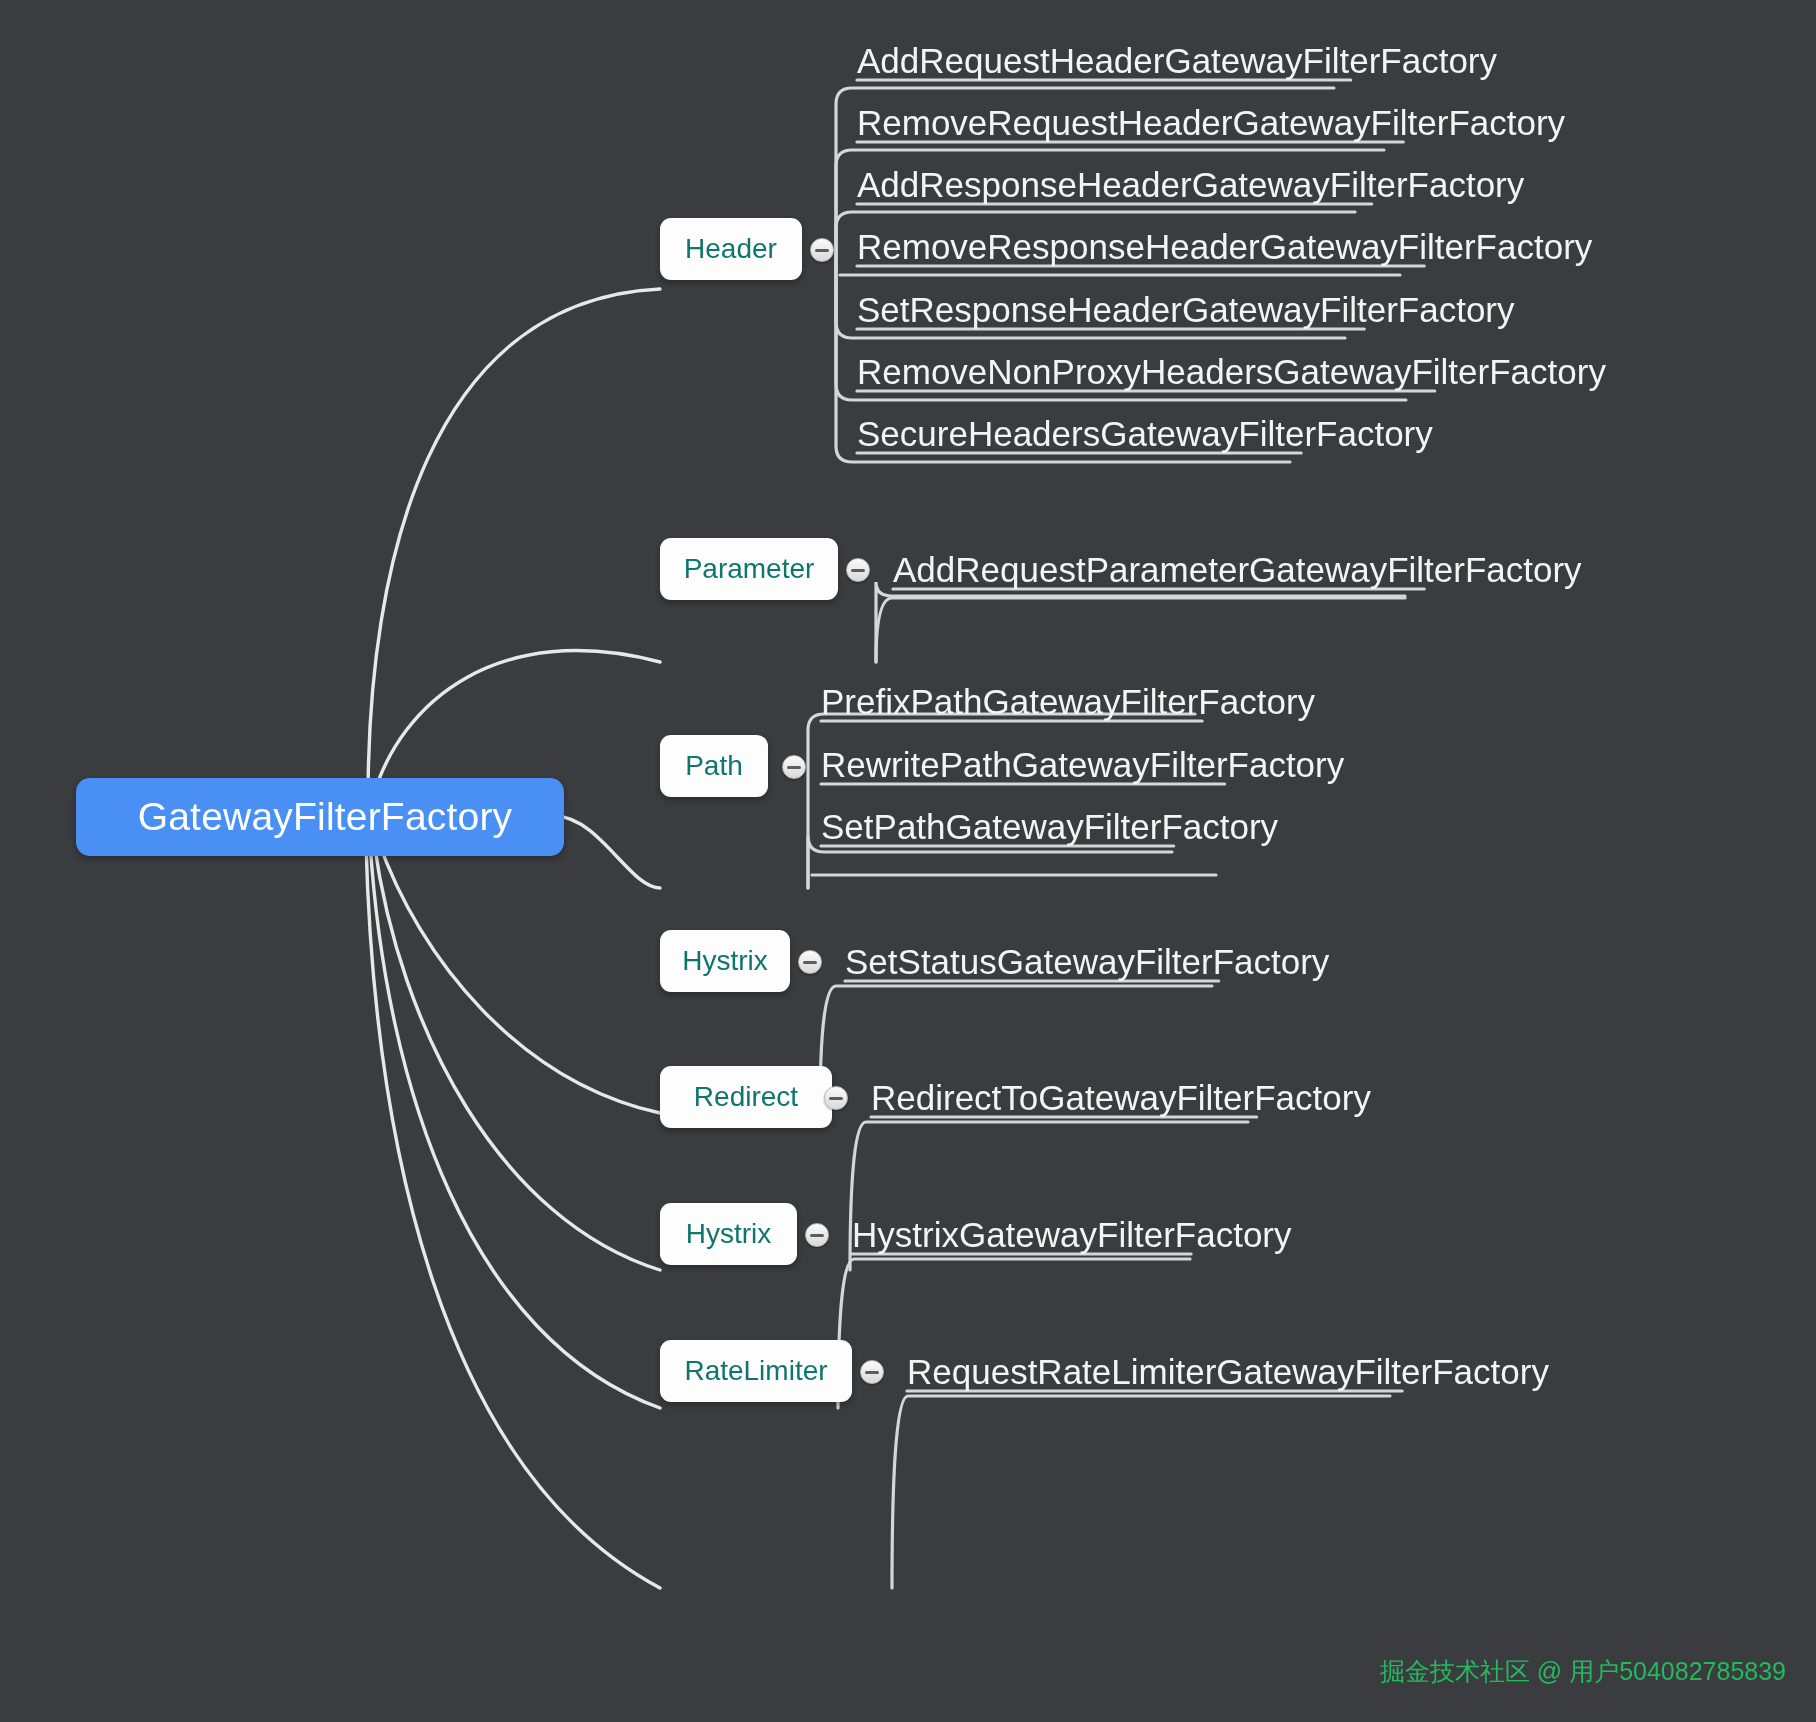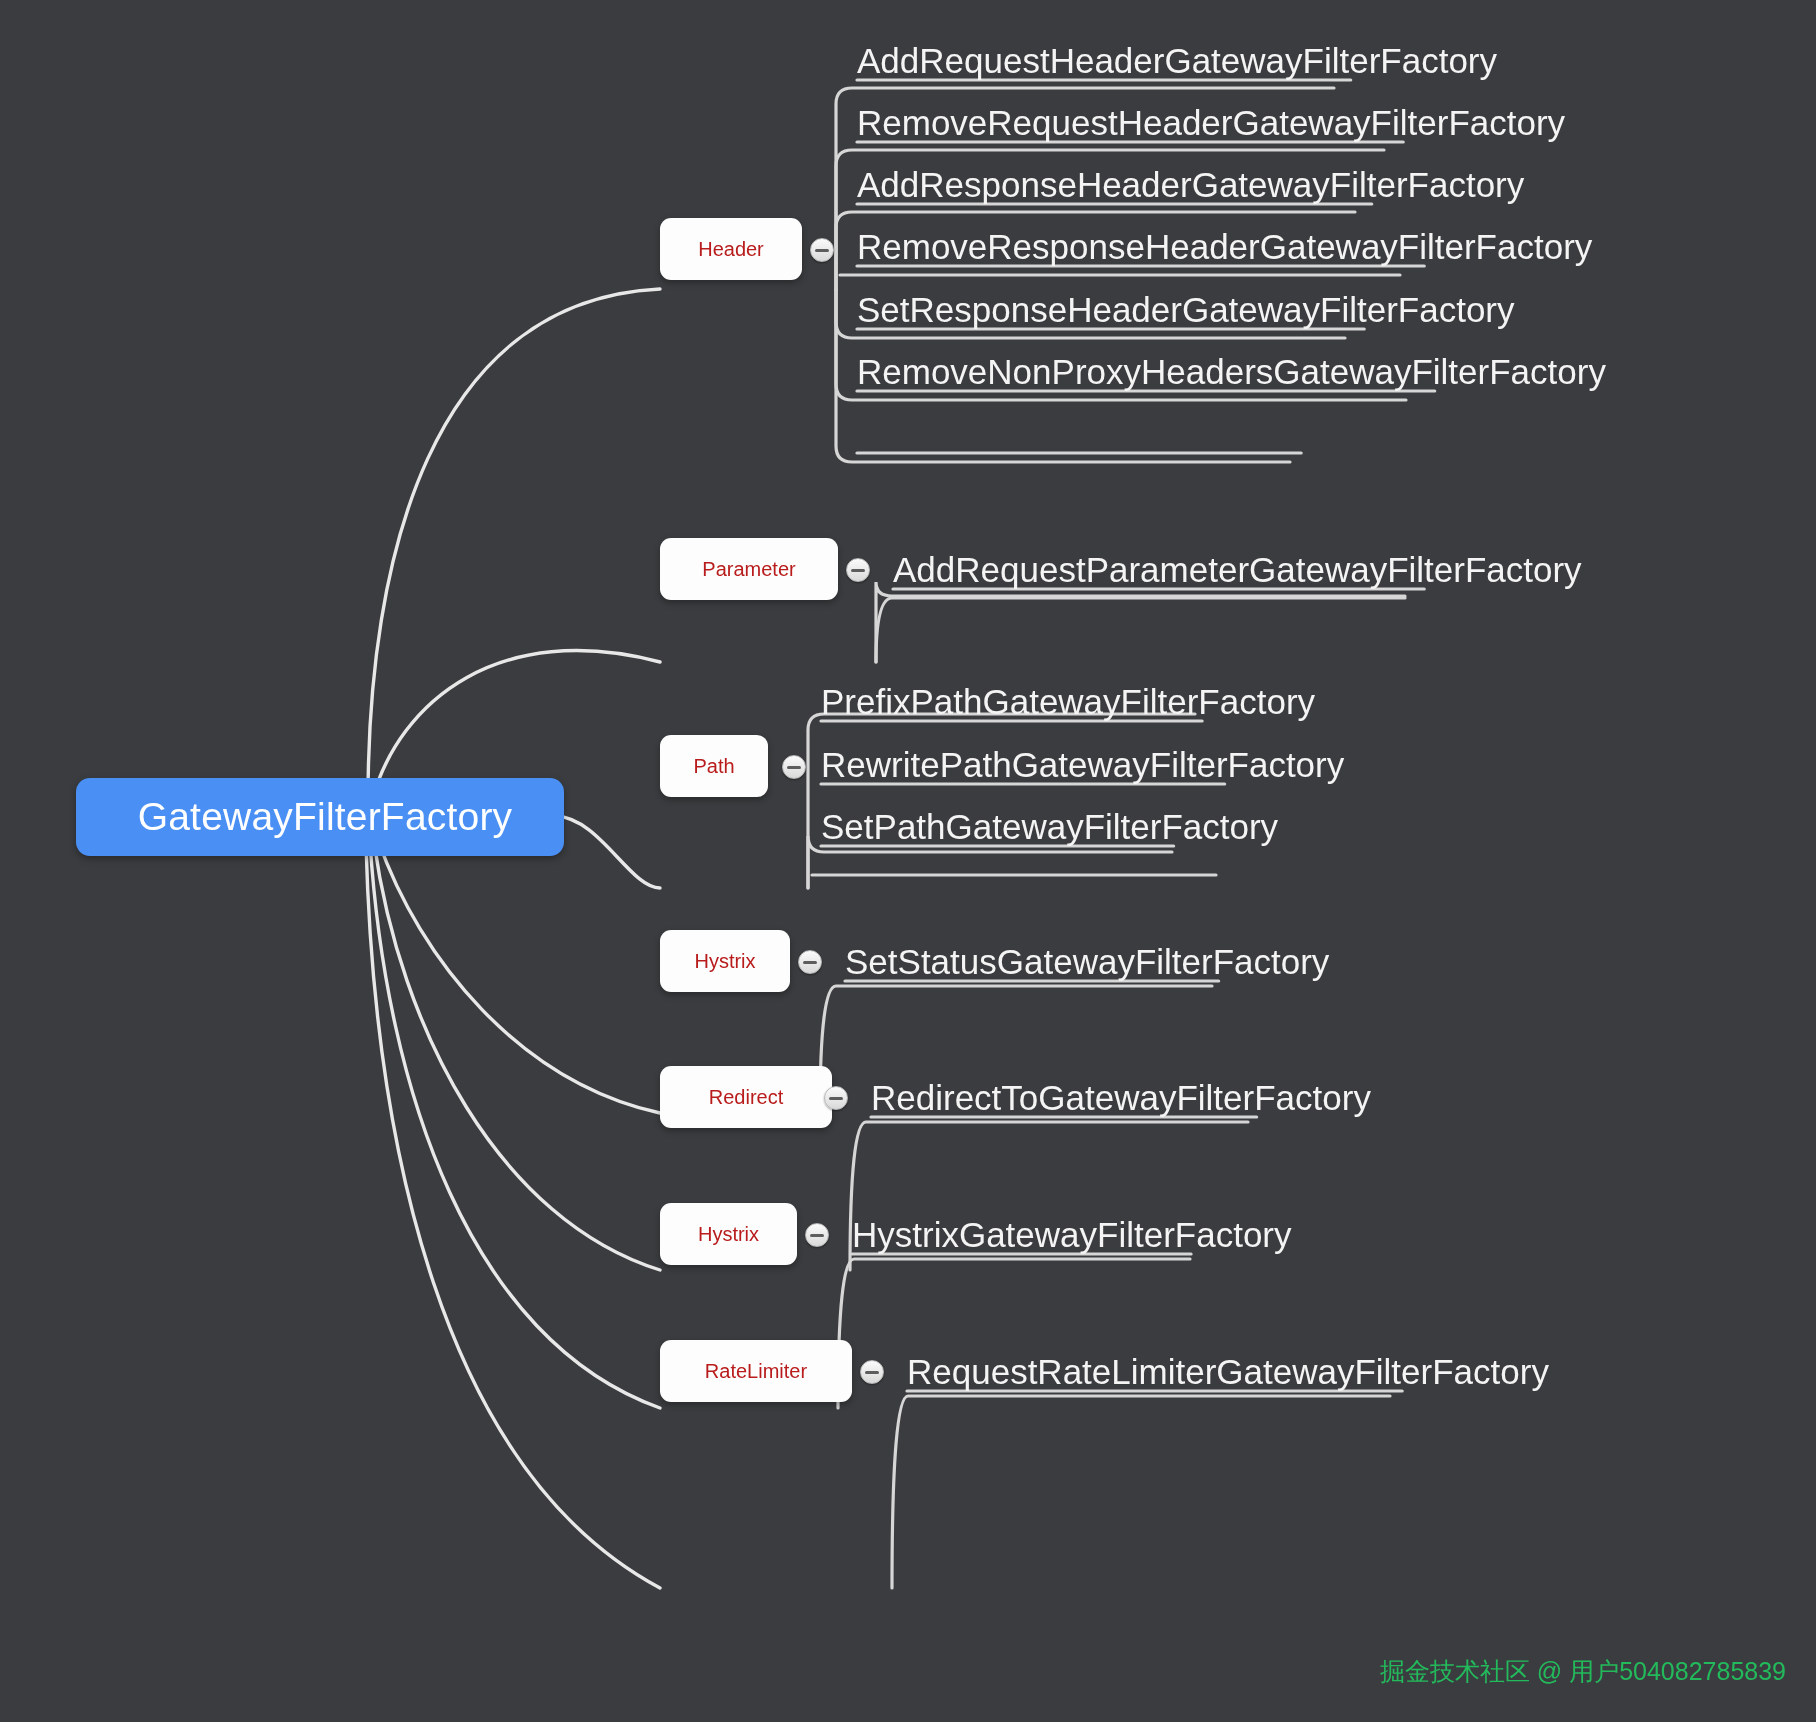--- a/index.html
+++ b/index.html
@@ -53,22 +53,22 @@
     height: 62px;
     border-radius: 11px;
     background: #fdfdfd;
     box-shadow: 0 3px 6px rgba(0,0,0,0.30);
     display: flex;
     align-items: center;
     justify-content: center;
     z-index: 5;
   }
   .branch-node .branch-label {
-    color: #b91c1c;
-    font-size: 20px;
+    color: #0f766e;
+    font-size: 28px;
     white-space: nowrap;
     padding: 0 20px;
   }
 
   
   .toggle {
     position: absolute;
     width: 22px;
     height: 22px;
     border-radius: 50%;
@@ -185,20 +185,21 @@
     <span class="branch-label">Header</span>
   </div>
   <div class="toggle" style="left:810px; top:238px;"></div>
 
   <div class="leaf" style="left:857px; top:44px;">AddRequestHeaderGatewayFilterFactory</div>
   <div class="leaf" style="left:857px; top:106px;">RemoveRequestHeaderGatewayFilterFactory</div>
   <div class="leaf" style="left:857px; top:168px;">AddResponseHeaderGatewayFilterFactory</div>
   <div class="leaf" style="left:857px; top:230px;">RemoveResponseHeaderGatewayFilterFactory</div>
   <div class="leaf" style="left:857px; top:293px;">SetResponseHeaderGatewayFilterFactory</div>
   <div class="leaf" style="left:857px; top:355px;">RemoveNonProxyHeadersGatewayFilterFactory</div>
+  <div class="leaf" style="left:857px; top:417px;">SecureHeadersGatewayFilterFactory</div>
 
   <div class="branch-node" style="left:660px; top:538px; width:178px;">
     <span class="branch-label">Parameter</span>
   </div>
   <div class="toggle" style="left:846px; top:558px;"></div>
   <div class="leaf" style="left:893px; top:553px;">AddRequestParameterGatewayFilterFactory</div>
 
   <div class="branch-node" style="left:660px; top:735px; width:108px;">
     <span class="branch-label">Path</span>
   </div>

